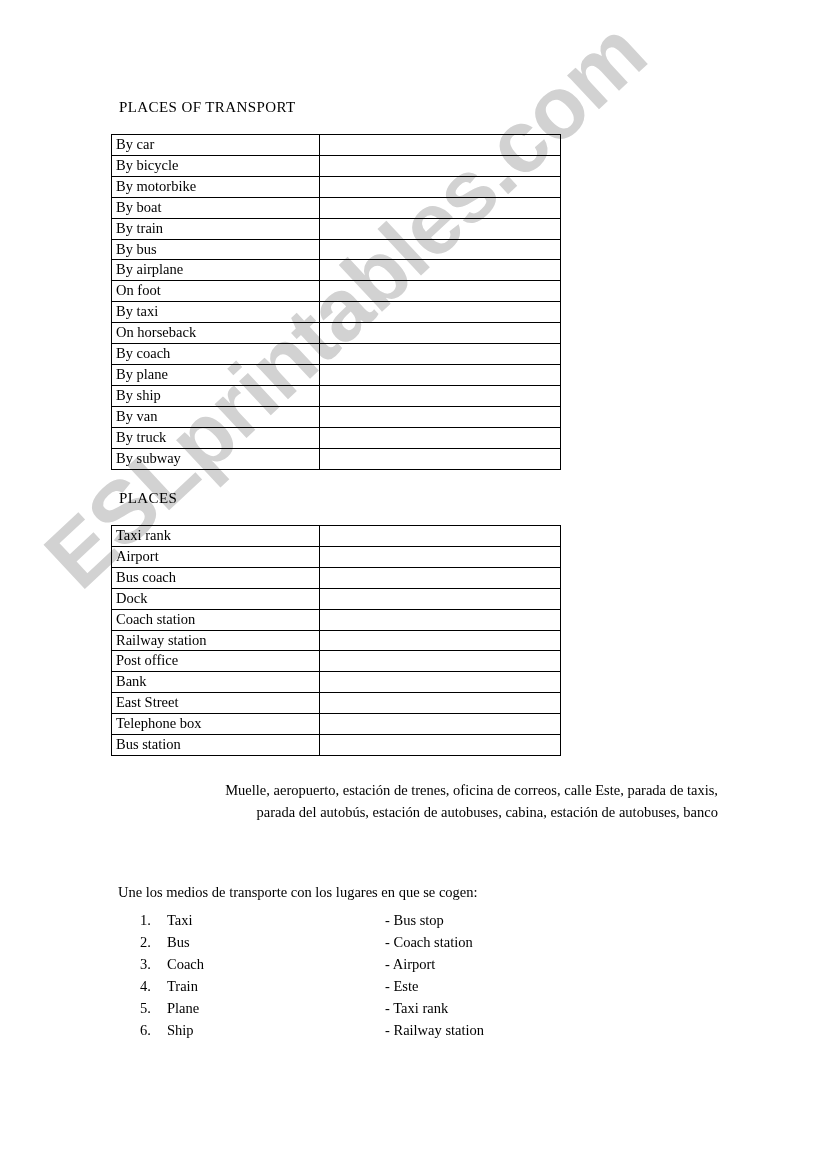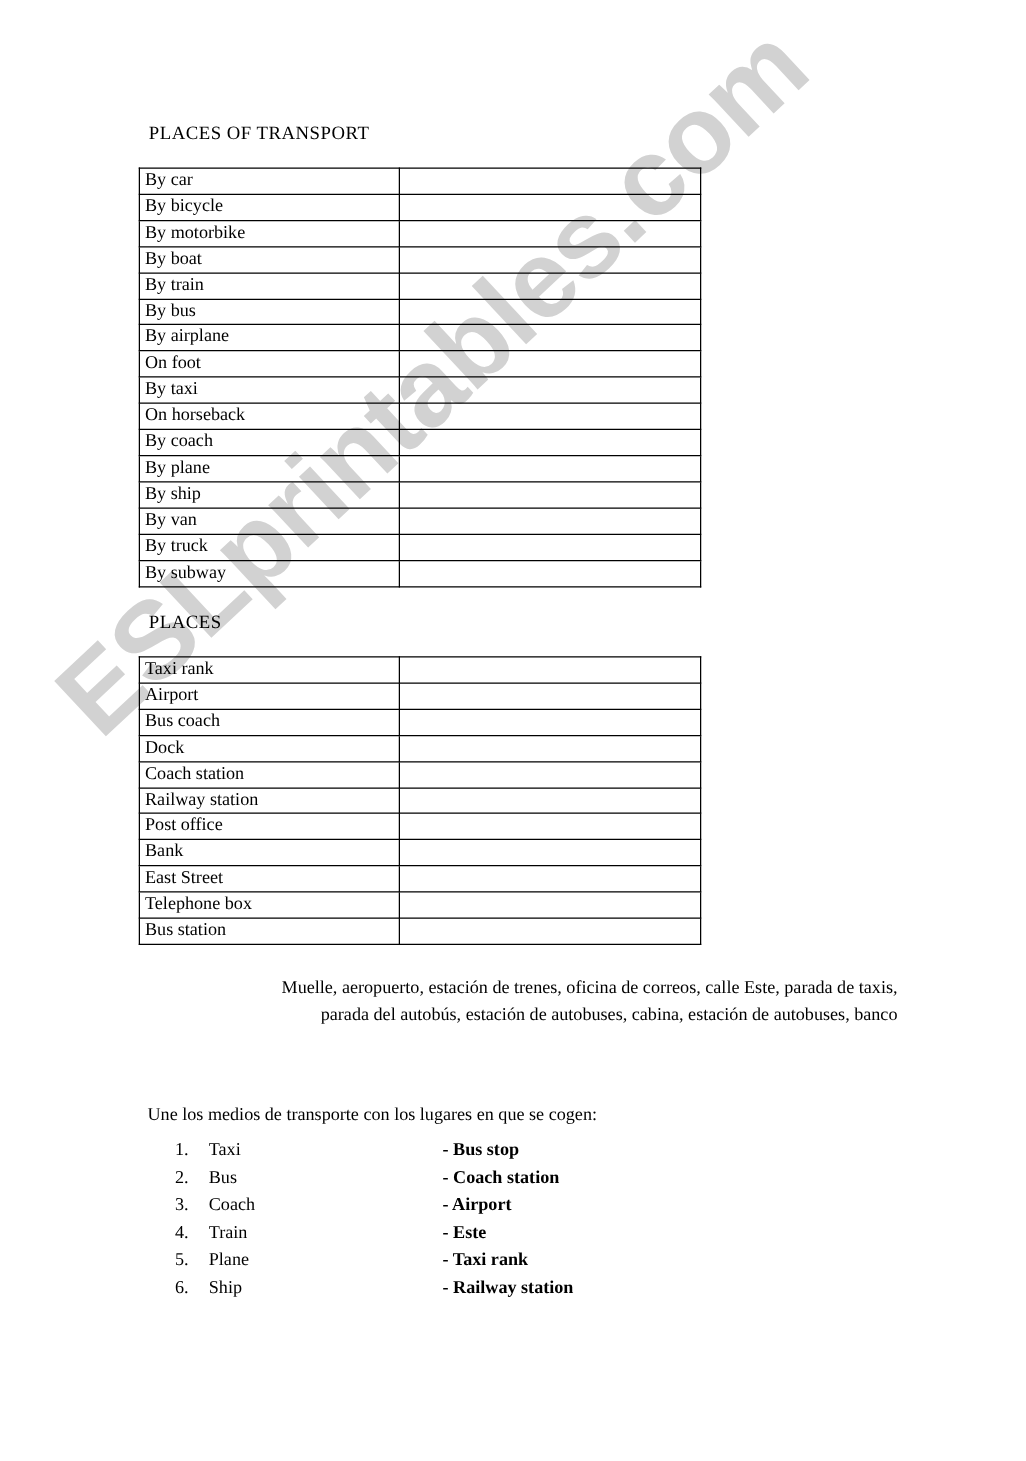--- a/index.html
+++ b/index.html
@@ -107,23 +107,22 @@
     width: 20px;
     text-align: left;
   }
   .match-left {
     position: absolute;
     left: 167px;
     white-space: nowrap;
   }
   .match-right {
     position: absolute;
-    left: 354px;
-    white-space: nowrap;
-    font-weight: bold;
+    left: 385px;
+    white-space: nowrap;
   }
 </style>
 </head>
 <body>
 
 <div id="page">
 
   <div id="watermark">
     <div class="wm-text" style="color: rgb(210, 210, 210);">ESLprintables.com</div>
   </div>

